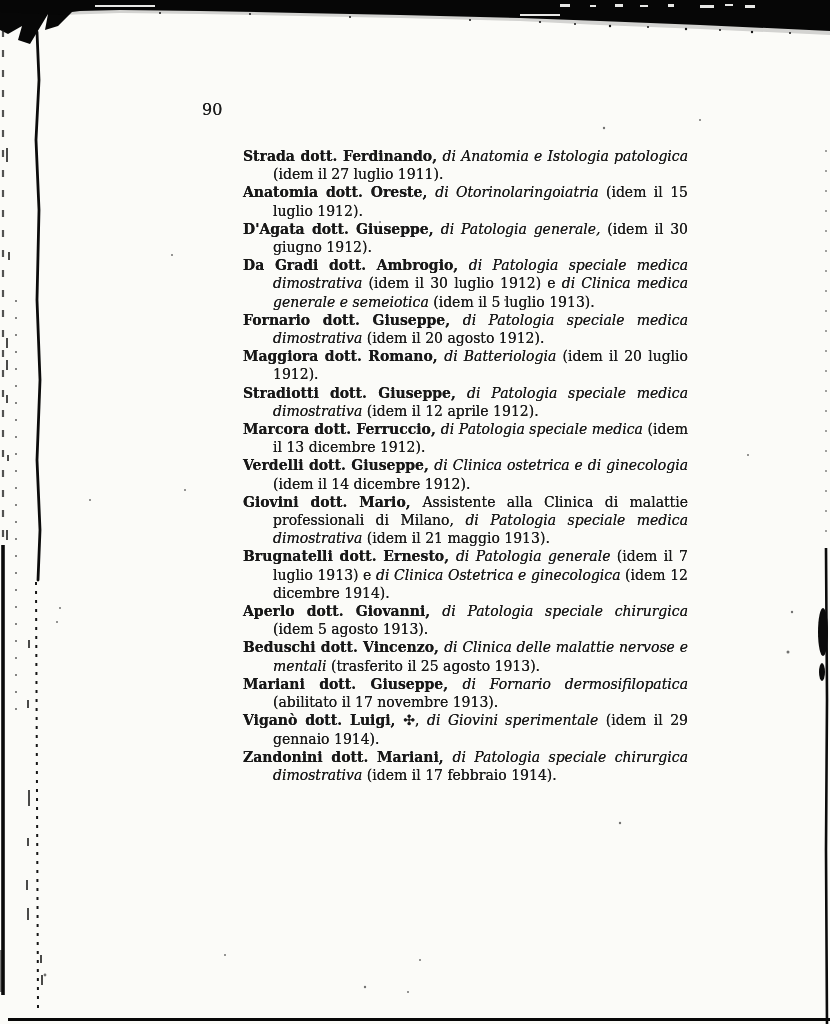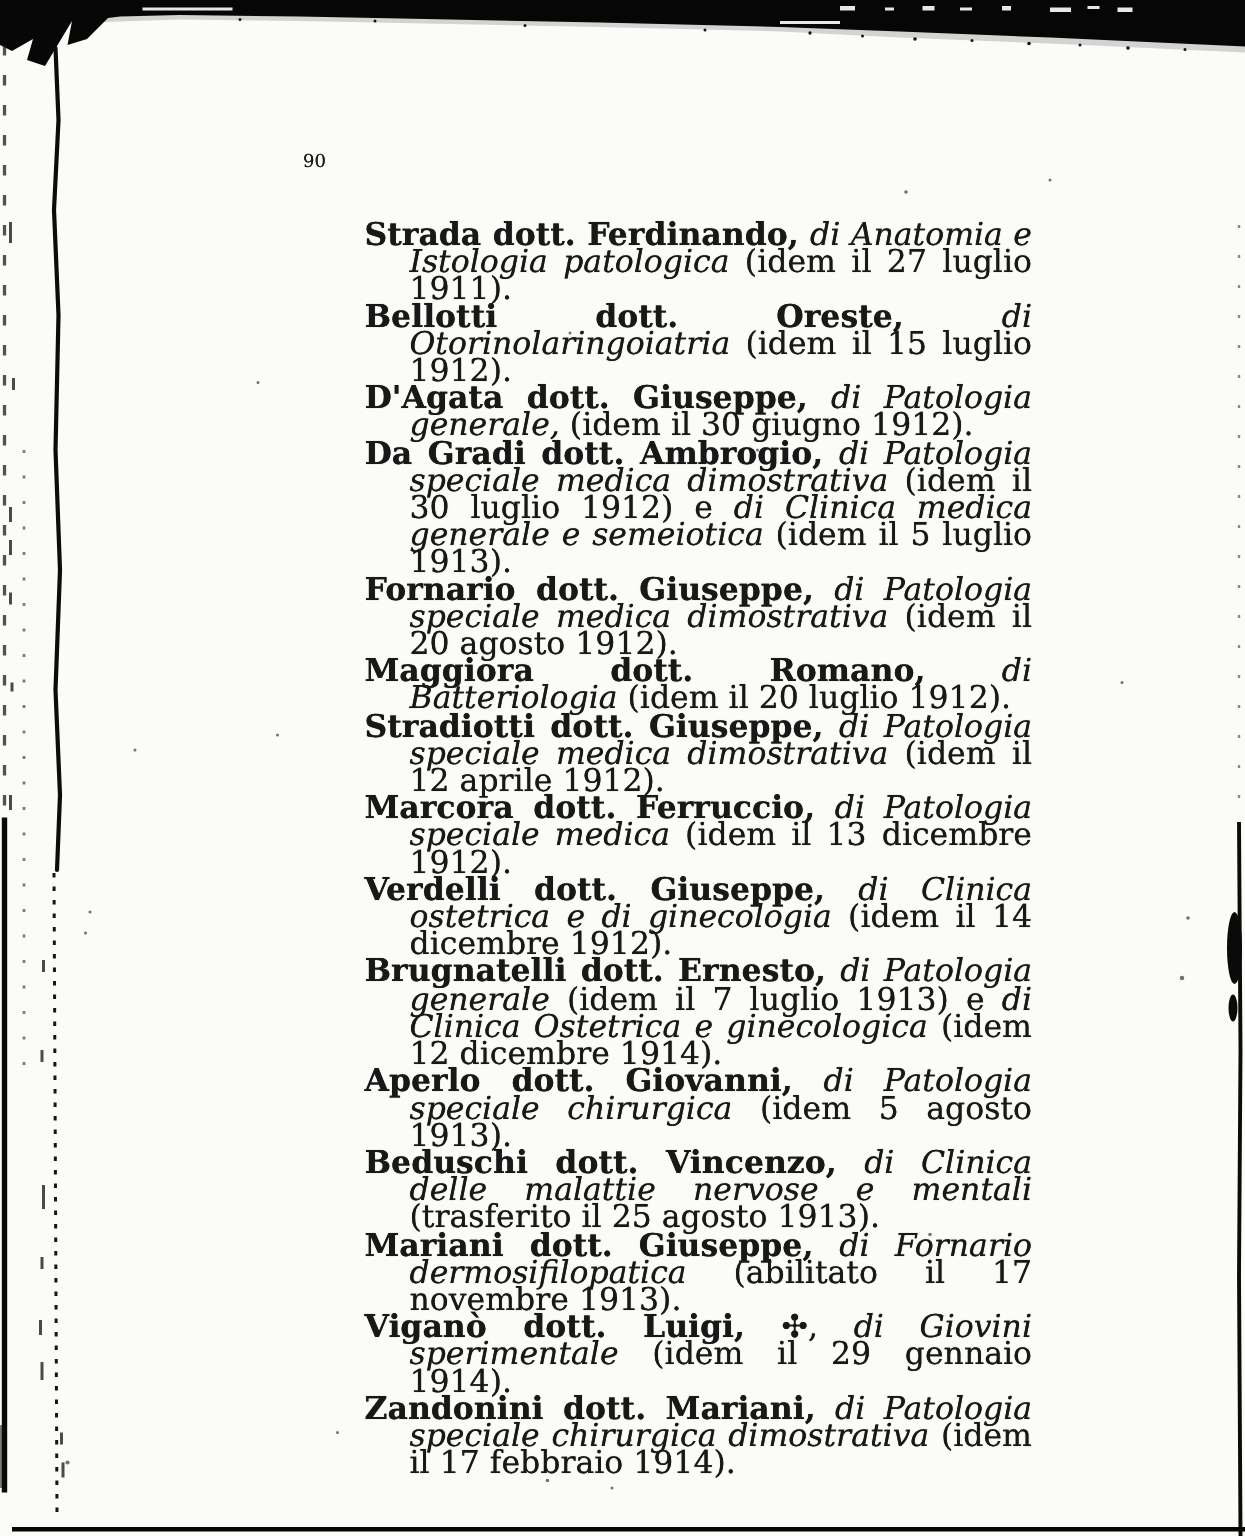--- a/index.html
+++ b/index.html
@@ -15,34 +15,34 @@
     position: absolute;
     inset: 0;
     width: 830px;
     height: 1024px;
     background: #fbfbf8;
   }
   .page-number {
     position: absolute;
     left: 202px;
     top: 100px;
-    font-size: 12px;
+    font-size: 16px;
     color: #1c1c1c;
     text-shadow: 0 0 0.4px #1c1c1c;
   }
   .text-block {
     position: absolute;
     left: 243px;
     top: 147px;
     width: 445px;
     color: #181818;
   }
   .entry {
     margin: 0;
-    font-size: 21px;
+    font-size: 14px;
     line-height: 18.2px;
     text-align: justify;
     padding-left: 30px;
     text-indent: -30px;
     text-shadow: 0 0 0.45px #222;
   }
   .seg-bold { font-weight: 700; }
   .seg-italic { font-style: italic; }
   .seg-roman { font-style: normal; font-weight: 400; }
   .artifacts {
@@ -53,28 +53,29 @@
 </style>
 </head>
 <body>
 
 <div class="scan-page">
 
   <div class="page-number">90</div>
 
   <div class="text-block">
       <p class="entry"><span class="seg-bold">Strada dott. Ferdinando, </span><span class="seg-italic">di Anatomia e Istologia patologica </span><span class="seg-roman">(idem il 27 luglio 1911).</span></p>
-      <p class="entry"><span class="seg-bold">Bellotti dott. Oreste, </span><span class="seg-italic">di Otorinolaringoiatria </span><span class="seg-roman">(idem il 15 luglio 1912).</span></p>
+      <p class="entry"><span class="seg-bold">Anatomia dott. Oreste, </span><span class="seg-italic">di Otorinolaringoiatria </span><span class="seg-roman">(idem il 15 luglio 1912).</span></p>
       <p class="entry"><span class="seg-bold">D'Agata dott. Giuseppe, </span><span class="seg-italic">di Patologia generale, </span><span class="seg-roman">(idem il 30 giugno 1912).</span></p>
       <p class="entry"><span class="seg-bold">Da Gradi dott. Ambrogio, </span><span class="seg-italic">di Patologia speciale medica dimostrativa </span><span class="seg-roman">(idem il 30 luglio 1912) e </span><span class="seg-italic">di Clinica medica generale e semeiotica </span><span class="seg-roman">(idem il 5 luglio 1913).</span></p>
       <p class="entry"><span class="seg-bold">Fornario dott. Giuseppe, </span><span class="seg-italic">di Patologia speciale medica dimostrativa </span><span class="seg-roman">(idem il 20 agosto 1912).</span></p>
       <p class="entry"><span class="seg-bold">Maggiora dott. Romano, </span><span class="seg-italic">di Batteriologia </span><span class="seg-roman">(idem il 20 luglio 1912).</span></p>
       <p class="entry"><span class="seg-bold">Stradiotti dott. Giuseppe, </span><span class="seg-italic">di Patologia speciale medica dimostrativa </span><span class="seg-roman">(idem il 12 aprile 1912).</span></p>
       <p class="entry"><span class="seg-bold">Marcora dott. Ferruccio, </span><span class="seg-italic">di Patologia speciale medica </span><span class="seg-roman">(idem il 13 dicembre 1912).</span></p>
       <p class="entry"><span class="seg-bold">Verdelli dott. Giuseppe, </span><span class="seg-italic">di Clinica ostetrica e di ginecologia </span><span class="seg-roman">(idem il 14 dicembre 1912).</span></p>
+      <p class="entry"><span class="seg-bold">Giovini dott. Mario, </span><span class="seg-roman">Assistente alla Clinica di malattie professionali di Milano, </span><span class="seg-italic">di Patologia speciale medica dimostrativa </span><span class="seg-roman">(idem il 21 maggio 1913).</span></p>
       <p class="entry"><span class="seg-bold">Brugnatelli dott. Ernesto, </span><span class="seg-italic">di Patologia generale </span><span class="seg-roman">(idem il 7 luglio 1913) e </span><span class="seg-italic">di Clinica Ostetrica e ginecologica </span><span class="seg-roman">(idem 12 dicembre 1914).</span></p>
       <p class="entry"><span class="seg-bold">Aperlo dott. Giovanni, </span><span class="seg-italic">di Patologia speciale chirurgica </span><span class="seg-roman">(idem 5 agosto 1913).</span></p>
       <p class="entry"><span class="seg-bold">Beduschi dott. Vincenzo, </span><span class="seg-italic">di Clinica delle malattie nervose e mentali </span><span class="seg-roman">(trasferito il 25 agosto 1913).</span></p>
       <p class="entry"><span class="seg-bold">Mariani dott. Giuseppe, </span><span class="seg-italic">di Fornario dermosifilopatica </span><span class="seg-roman">(abilitato il 17 novembre 1913).</span></p>
       <p class="entry"><span class="seg-bold">Viganò dott. Luigi, </span><span class="seg-roman">✣, </span><span class="seg-italic">di Giovini sperimentale </span><span class="seg-roman">(idem il 29 gennaio 1914).</span></p>
       <p class="entry"><span class="seg-bold">Zandonini dott. Mariani, </span><span class="seg-italic">di Patologia speciale chirurgica dimostrativa </span><span class="seg-roman">(idem il 17 febbraio 1914).</span></p>
     </div>
 
   <svg class="artifacts" width="830" height="1024" viewBox="0 0 830 1024">
 

